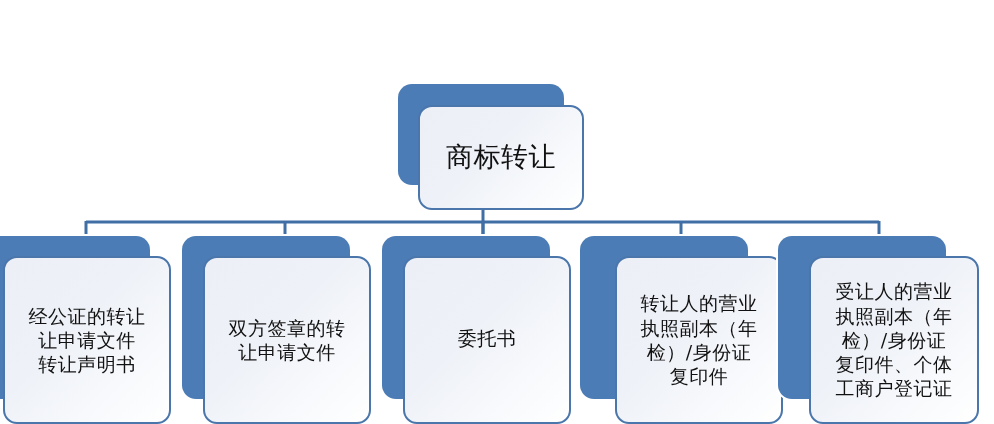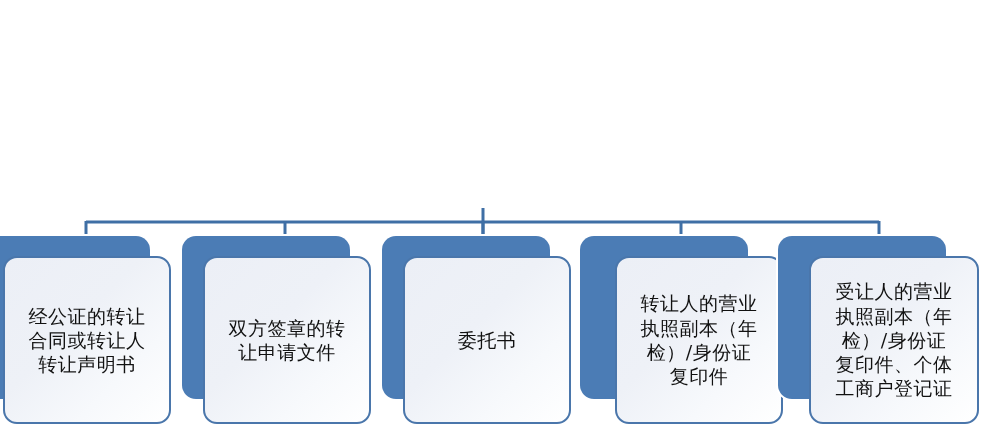--- a/index.html
+++ b/index.html
@@ -77,21 +77,21 @@
   #node-c1 { left: -18px; top: 236px; width: 210px; height: 200px; }
   #node-c1 .shadow-block { width: 168px; height: 163px; }
   #node-c1 .card { left: 21px; top: 20px; width: 168px; height: 168px; }
 
   #node-c2 { left: 182px; top: 236px; width: 210px; height: 200px; }
   #node-c2 .shadow-block { width: 168px; height: 163px; }
   #node-c2 .card { left: 21px; top: 20px; width: 168px; height: 168px; }
 
   #node-c3 { left: 382px; top: 236px; width: 210px; height: 200px; }
   #node-c3 .shadow-block { width: 168px; height: 163px; }
-  #node-c3 .card { left: 21px; top: 20px; width: 168px; height: 168px; }
+  #node-c3 .card { left: 21px; top: 20px; width: 168px; height: 168px; font-family: Liberation Mono, monospace; }
 
   #node-c4 { left: 580px; top: 236px; width: 210px; height: 200px; }
   #node-c4 .shadow-block { width: 168px; height: 163px; }
   #node-c4 .card { left: 35px; top: 20px; width: 168px; height: 168px; }
 
   #node-c5 { left: 778px; top: 236px; width: 212px; height: 200px; }
   #node-c5 .shadow-block { width: 168px; height: 163px; }
   #node-c5 .card { left: 31px; top: 20px; width: 170px; height: 168px; }
 </style>
 </head>
@@ -105,26 +105,32 @@
 
     <line x1="86" y1="222" x2="879" y2="222" stroke="#3f6fa5" stroke-width="3"></line>
 
     <line x1="86" y1="221" x2="86" y2="240" stroke="#3f6fa5" stroke-width="3"></line>
     <line x1="285" y1="221" x2="285" y2="240" stroke="#3f6fa5" stroke-width="3"></line>
     <line x1="483" y1="221" x2="483" y2="240" stroke="#3f6fa5" stroke-width="3"></line>
     <line x1="681" y1="221" x2="681" y2="240" stroke="#3f6fa5" stroke-width="3"></line>
     <line x1="879" y1="221" x2="879" y2="240" stroke="#3f6fa5" stroke-width="3"></line>
   </svg>
 
+  <div class="node" id="node-root">
+    <div class="shadow-block"></div>
+    <div class="card">
+      <span class="card-text">商标转让</span>
+    </div>
+  </div>
 
   <div class="node child-node" id="node-c1">
     <div class="shadow-block"></div>
     <div class="card">
       <span class="card-text">经公证的转让
-合同或转让人
+让申请文件
 转让声明书</span>
     </div>
   </div>
 
   <div class="node child-node" id="node-c2">
     <div class="shadow-block"></div>
     <div class="card">
       <span class="card-text">双方签章的转
 让申请文件</span>
     </div>

